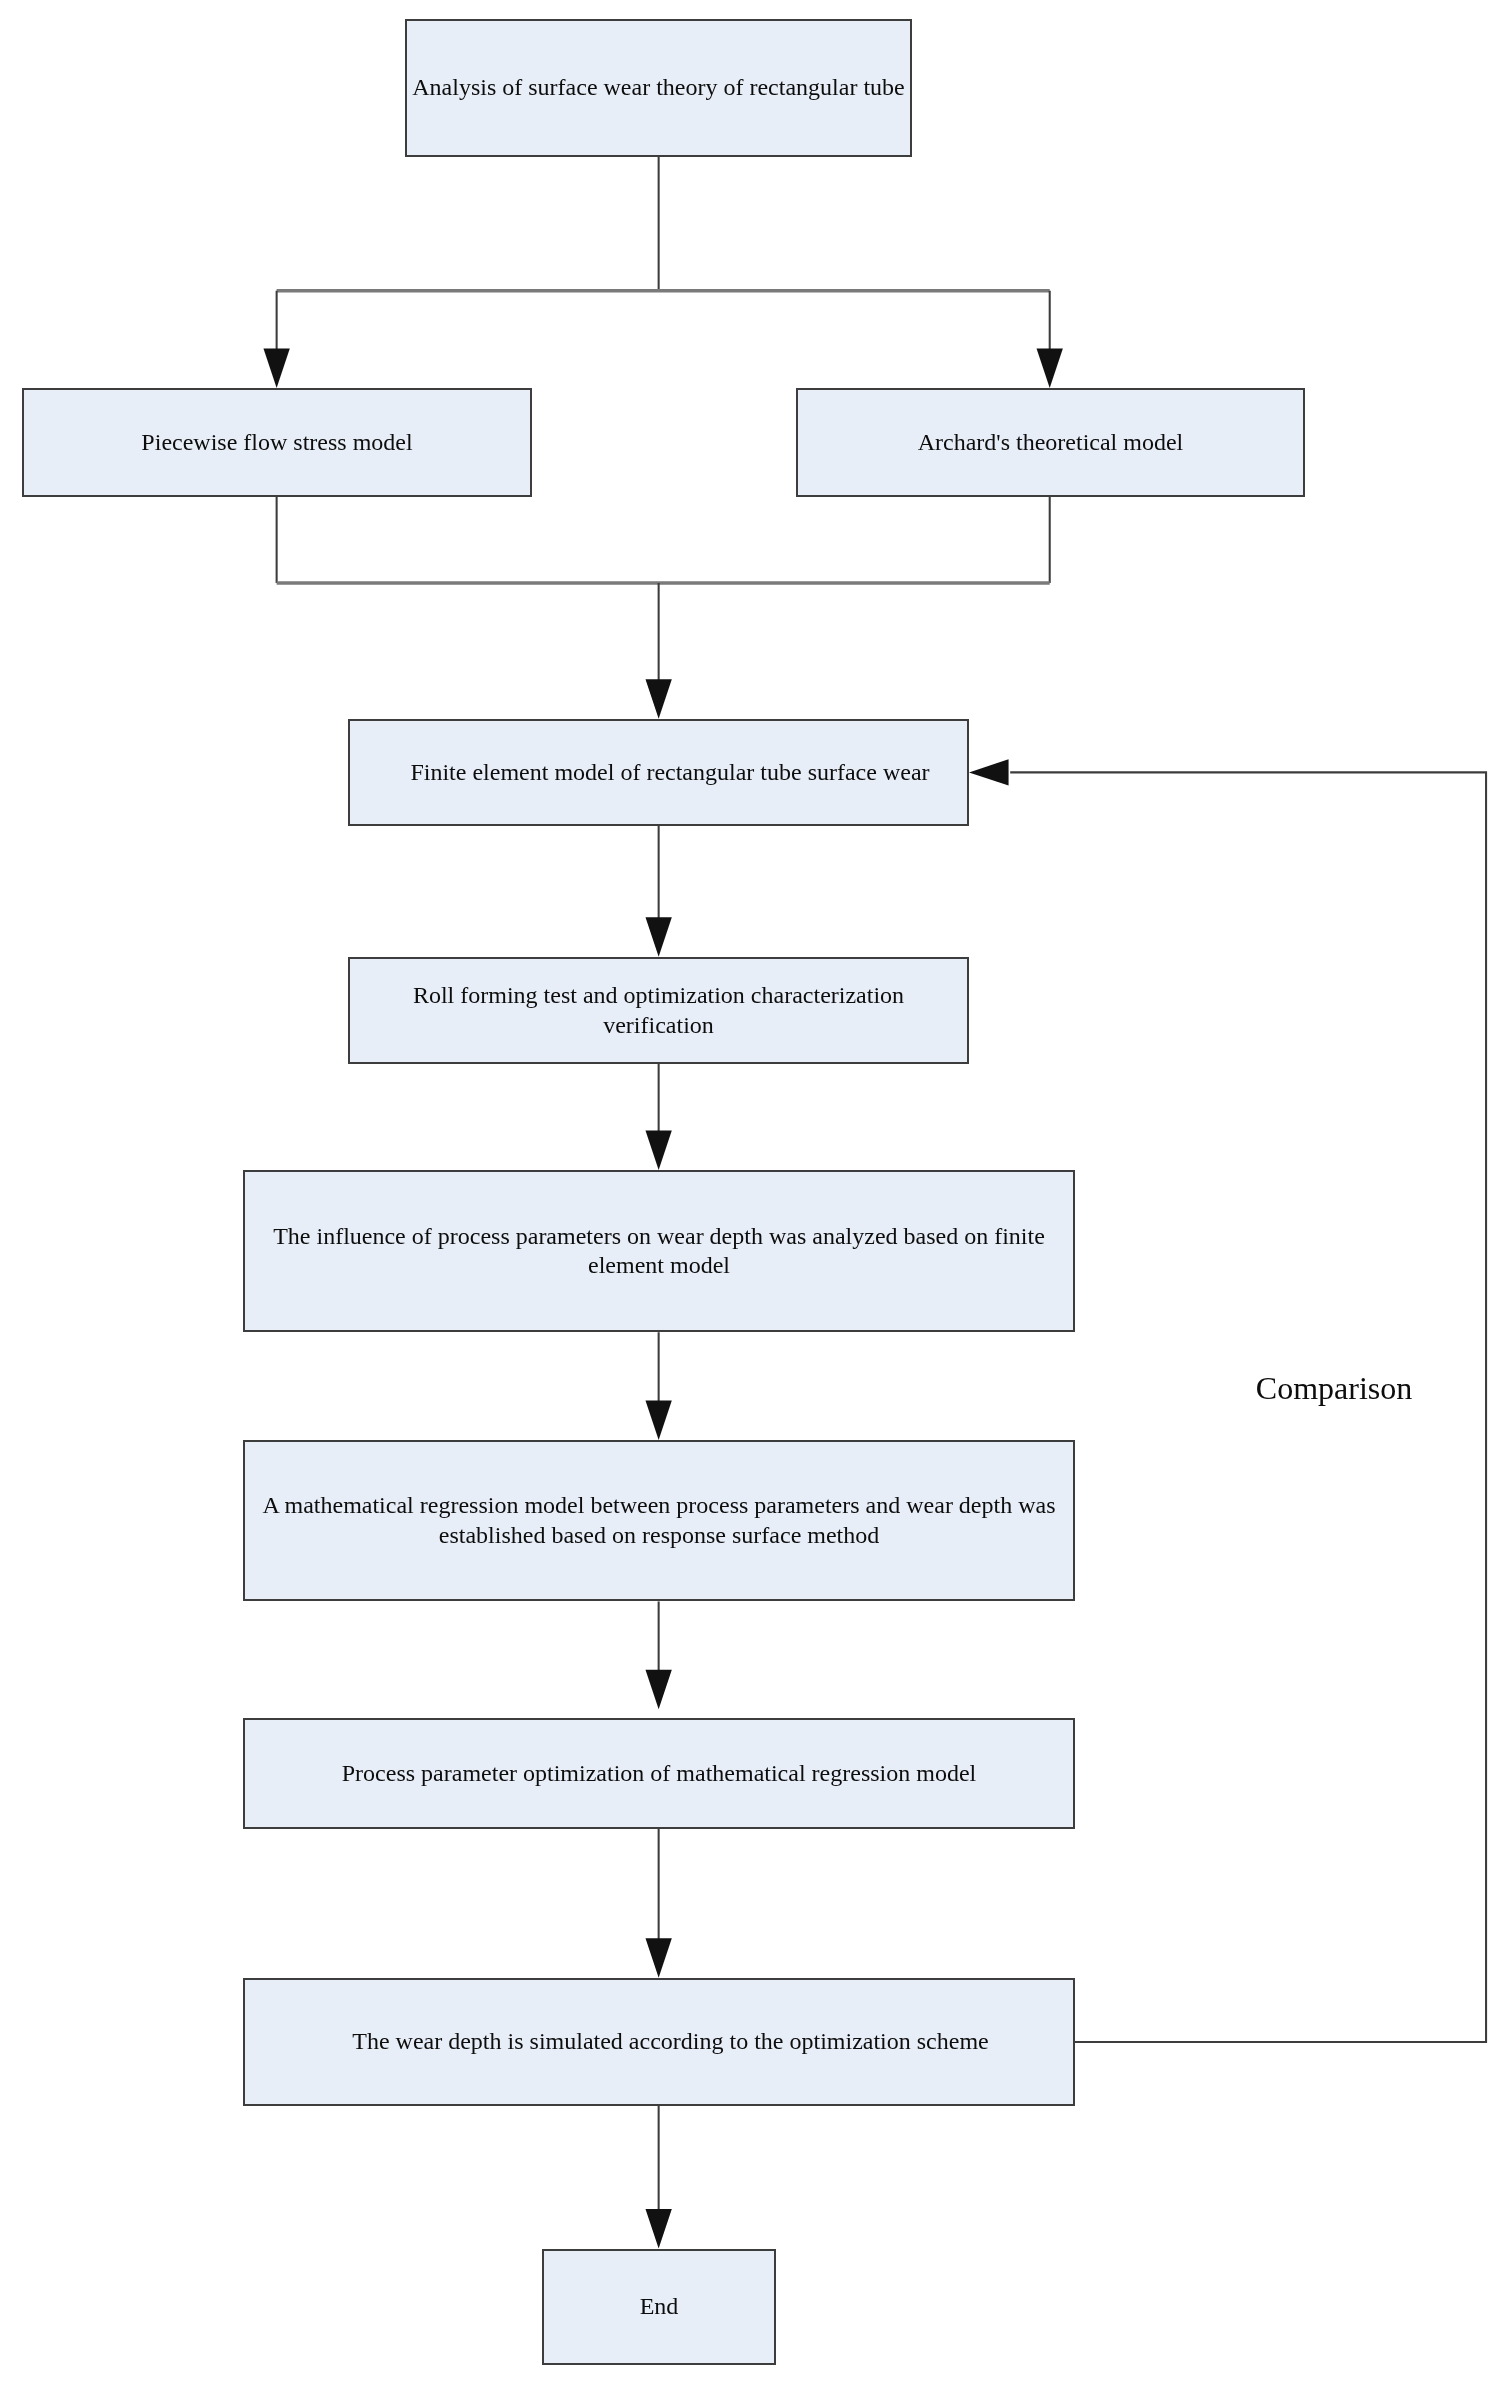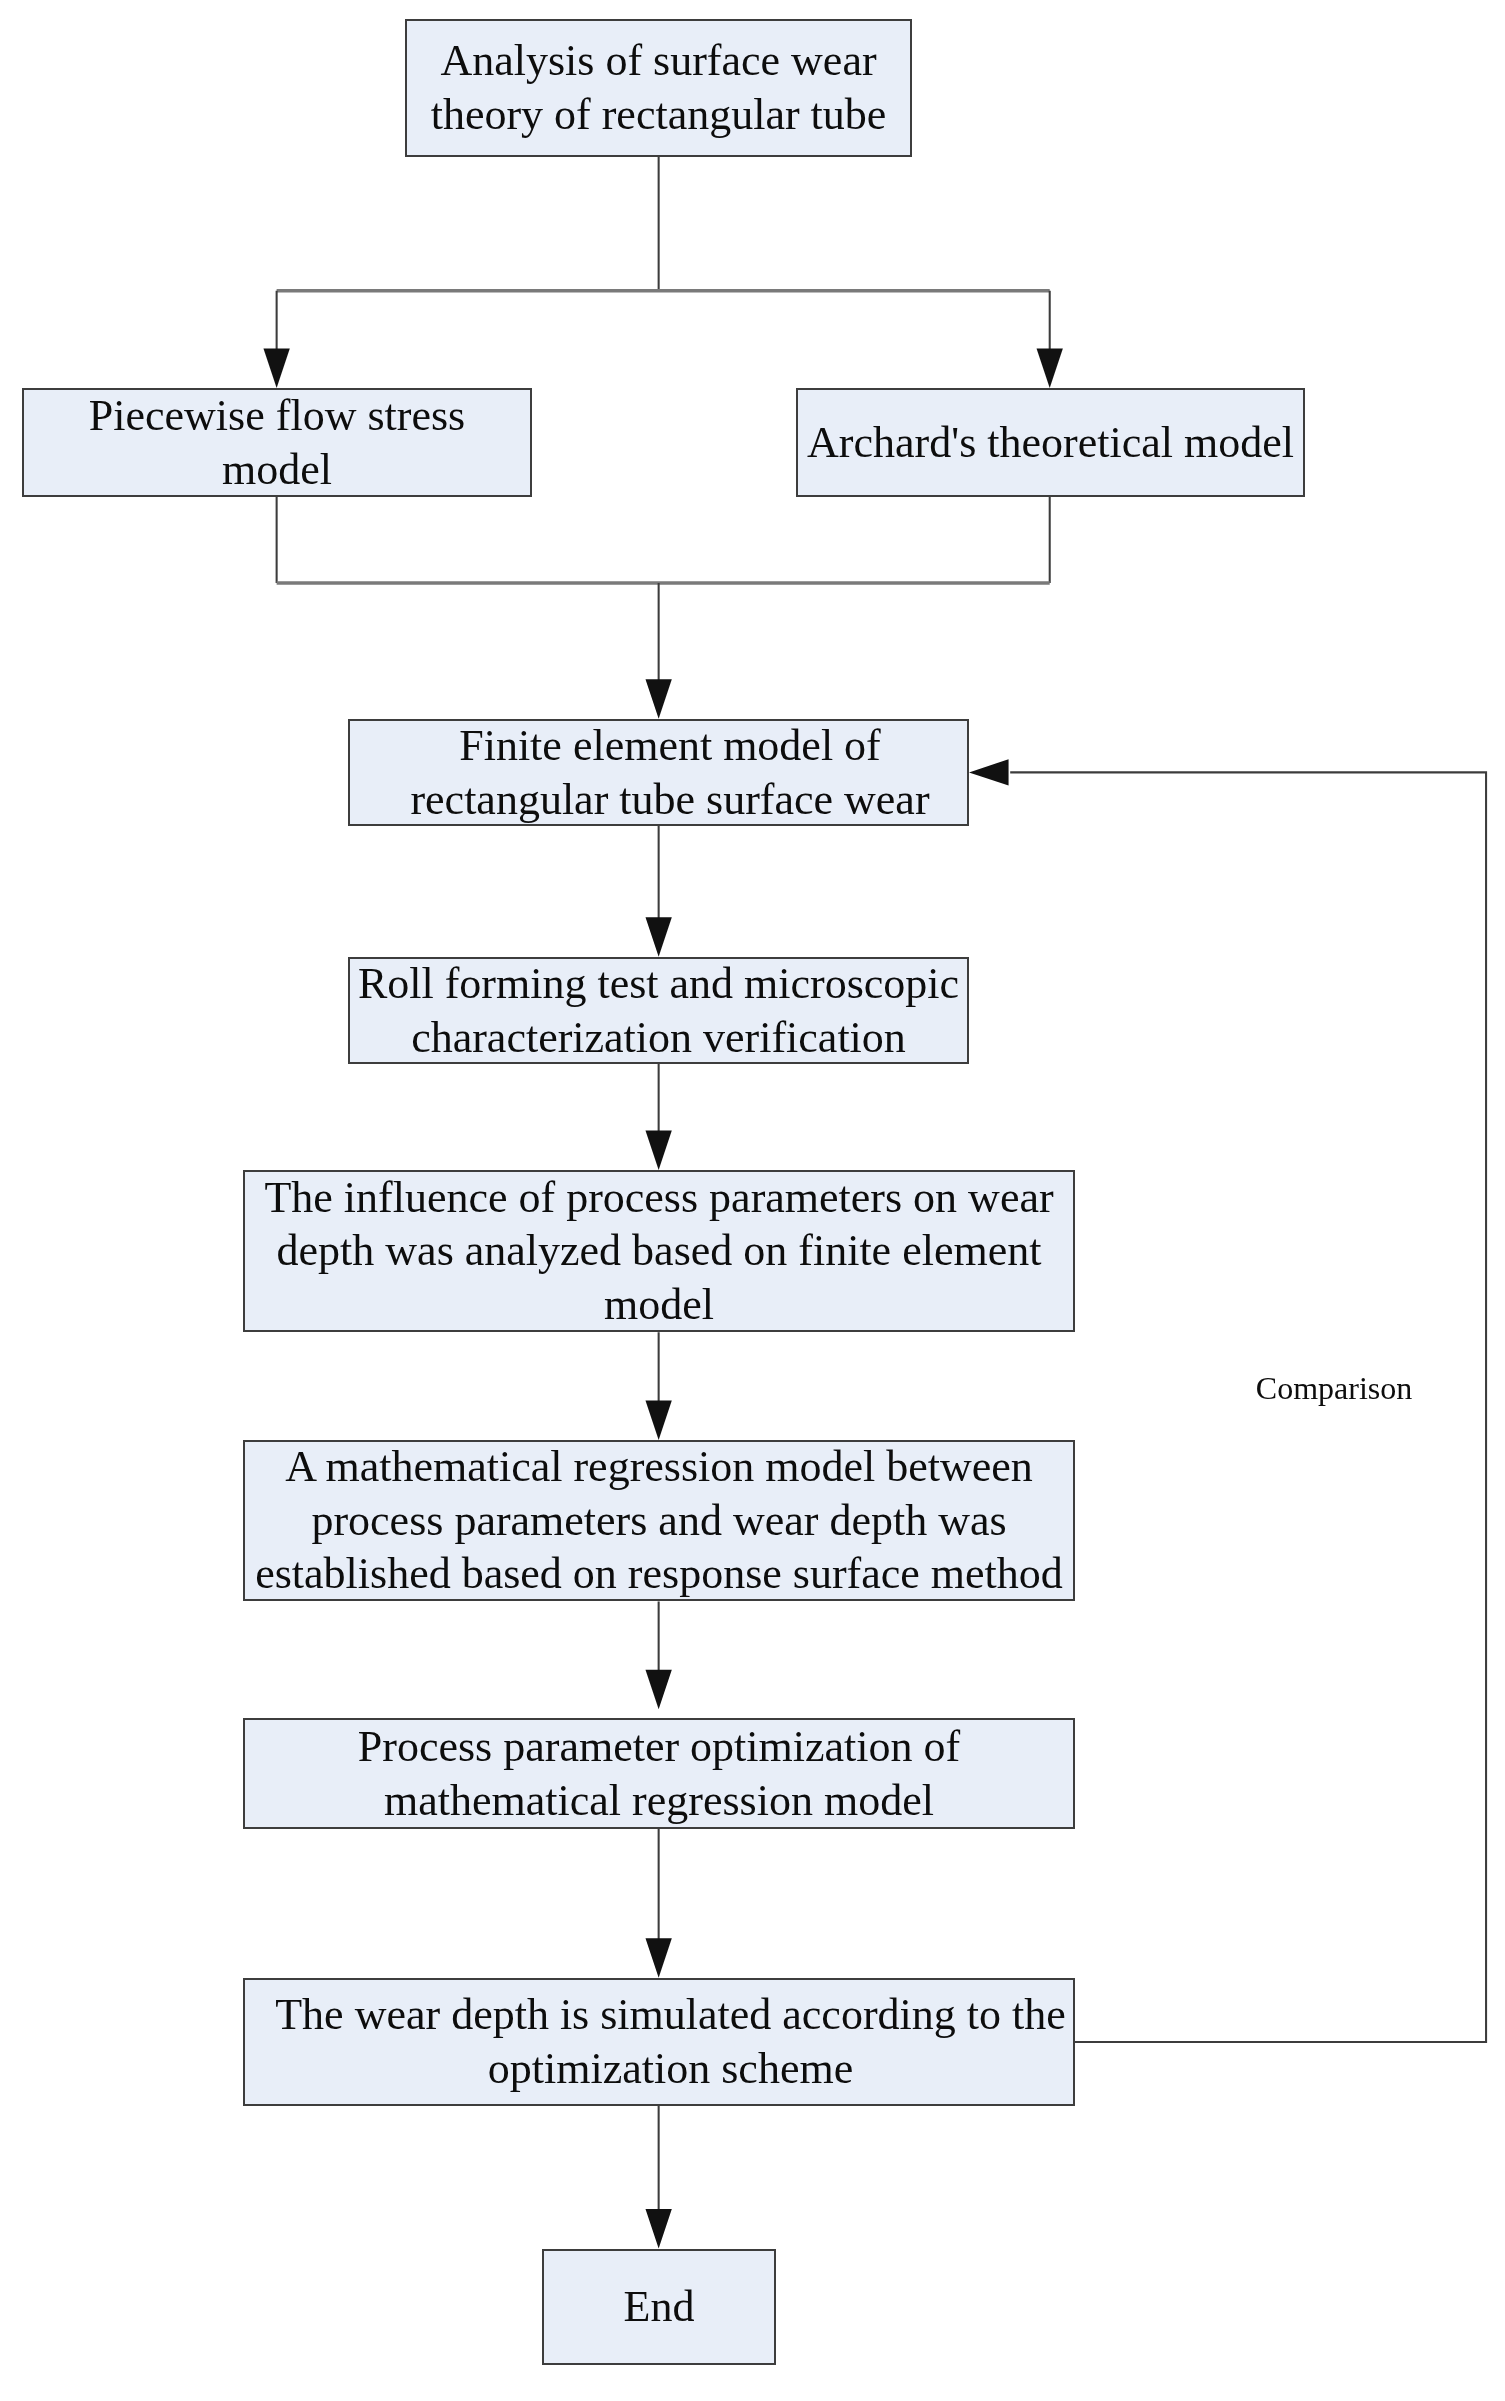--- a/index.html
+++ b/index.html
@@ -40,21 +40,21 @@
   .node {
     position: absolute;
     box-sizing: border-box;
     background: var(--node-fill, #e8eef8);
     border: 2.5px solid var(--node-border, #3d3d3d);
     display: flex;
     align-items: center;
     justify-content: center;
     text-align: center;
     color: var(--text, #0d0d0d);
-    font-size: 44px;
+    font-size: 24px;
     line-height: 1.22;
     padding: 0 5px;
   }
   .edge-label {
     position: absolute;
     color: var(--text, #0d0d0d);
     font-size: 32px;
     line-height: 1.2;
     text-align: center;
   }
@@ -114,21 +114,21 @@
 
   <div class="node" style="left:796px; top:388px; width:509px; height:109px;">
     <span>Archard's theoretical model</span>
   </div>
 
   <div class="node" style="left:348px; top:719px; width:621px; height:107px;padding-left:28px;">
     <span>Finite element model of rectangular tube surface wear</span>
   </div>
 
   <div class="node" style="left:348px; top:957px; width:621px; height:107px;">
-    <span>Roll forming test and microscopic characterization verification</span>
+    <span>Roll forming test and optimization characterization verification</span>
   </div>
 
   <div class="node" style="left:243px; top:1170px; width:832px; height:162px;">
     <span>The influence of process parameters on wear depth was analyzed based on finite element model</span>
   </div>
 
   <div class="node" style="left:243px; top:1440px; width:832px; height:161px;">
     <span>A mathematical regression model between process parameters and wear depth was established based on response surface method</span>
   </div>
 

